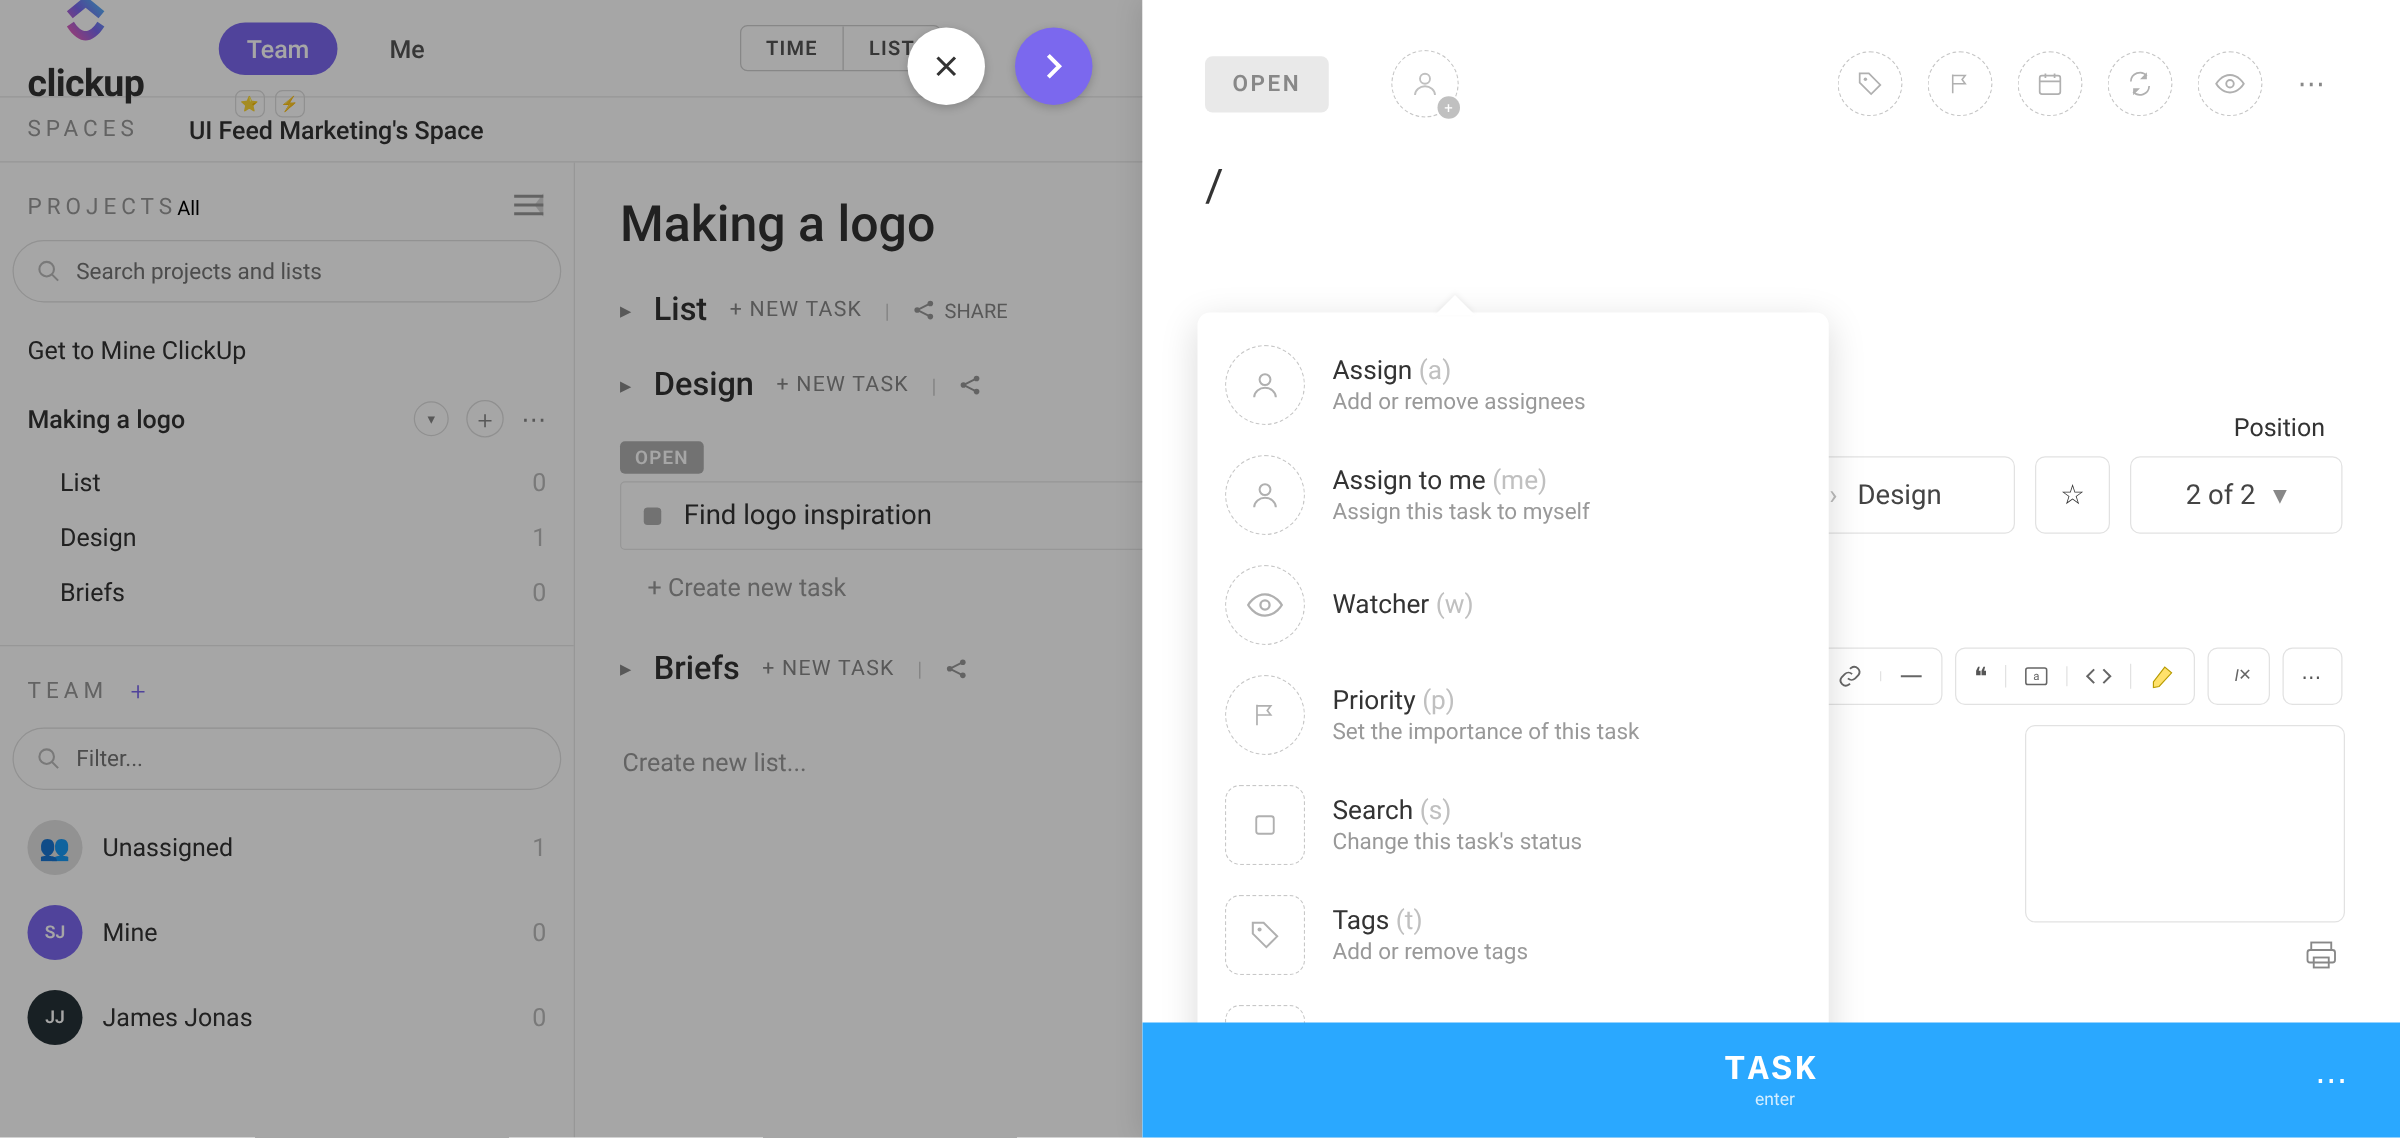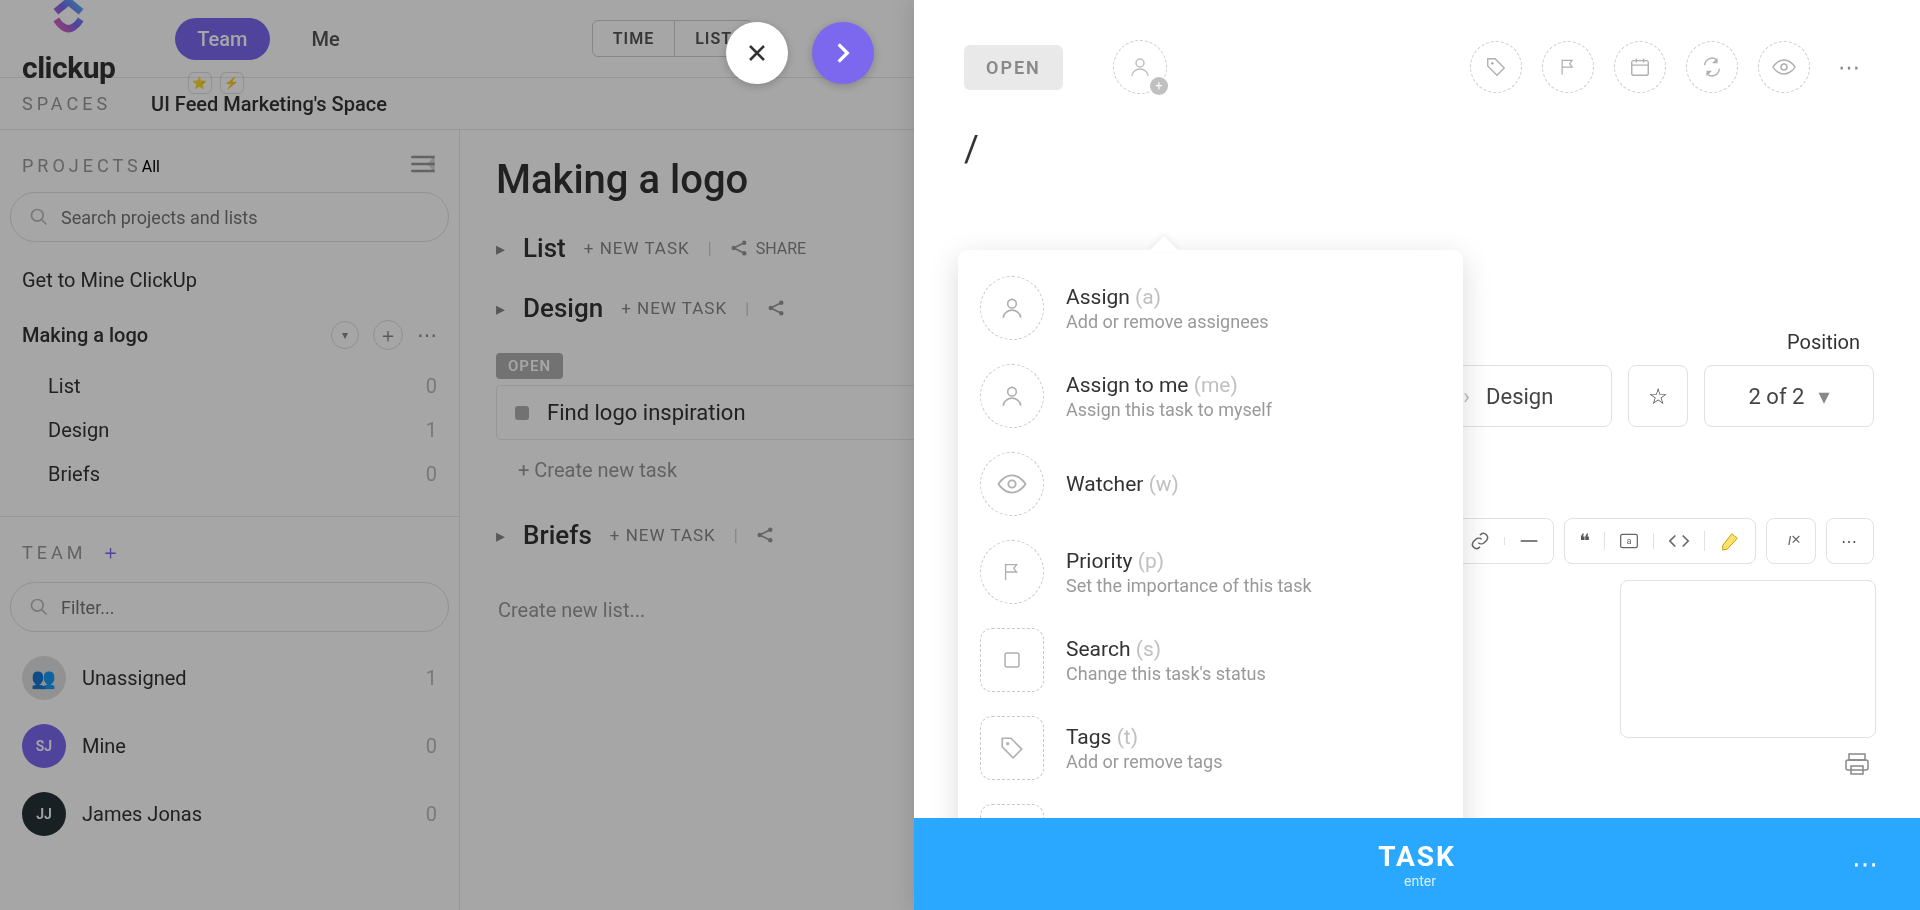--- a/index.html
+++ b/index.html
@@ -108,21 +108,21 @@
   
   .tb-strip { position: absolute; top: 518px; right: 46px; display: flex; gap: 10px; }
   .tb { border: 1px solid #e2e2e2; border-radius: 8px; height: 46px; display: flex; align-items: center; }
   .tb > span { padding: 0 14px; color: #555; display: flex; align-items: center; }
   .tb > span + span { border-left: 1px solid #e2e2e2; }
   .bigbox { position: absolute; top: 580px; right: 44px; left: 706px; height: 158px; border: 1px solid #e2e2e2; border-radius: 8px; }
   .printer { position: absolute; top: 752px; right: 50px; color: #888; font-size: 22px; }
 
   
   .savebar { position: absolute; bottom: 0; left: 0; right: 0; height: 92px; background: #2aa8ff; display: flex; align-items: center; justify-content: center; color: #fff; }
-  .savebar .ttl { font-size: 28px; font-weight: 700; letter-spacing: 2px; }
+  .savebar .ttl { font-size: 28px; font-weight: 700; letter-spacing: 2px; font-family: Liberation Mono, monospace; }
   .savebar .sub { font-size: 14px; color: rgba(255,255,255,.8); margin-left: 6px; }
   .savebar .menu { position: absolute; right: 40px; font-size: 26px; letter-spacing: 2px; }
 
   svg { display: block; }
 </style>
 </head>
 <body>
 
 <div class="topbar">
   <div class="logo-wrap">

